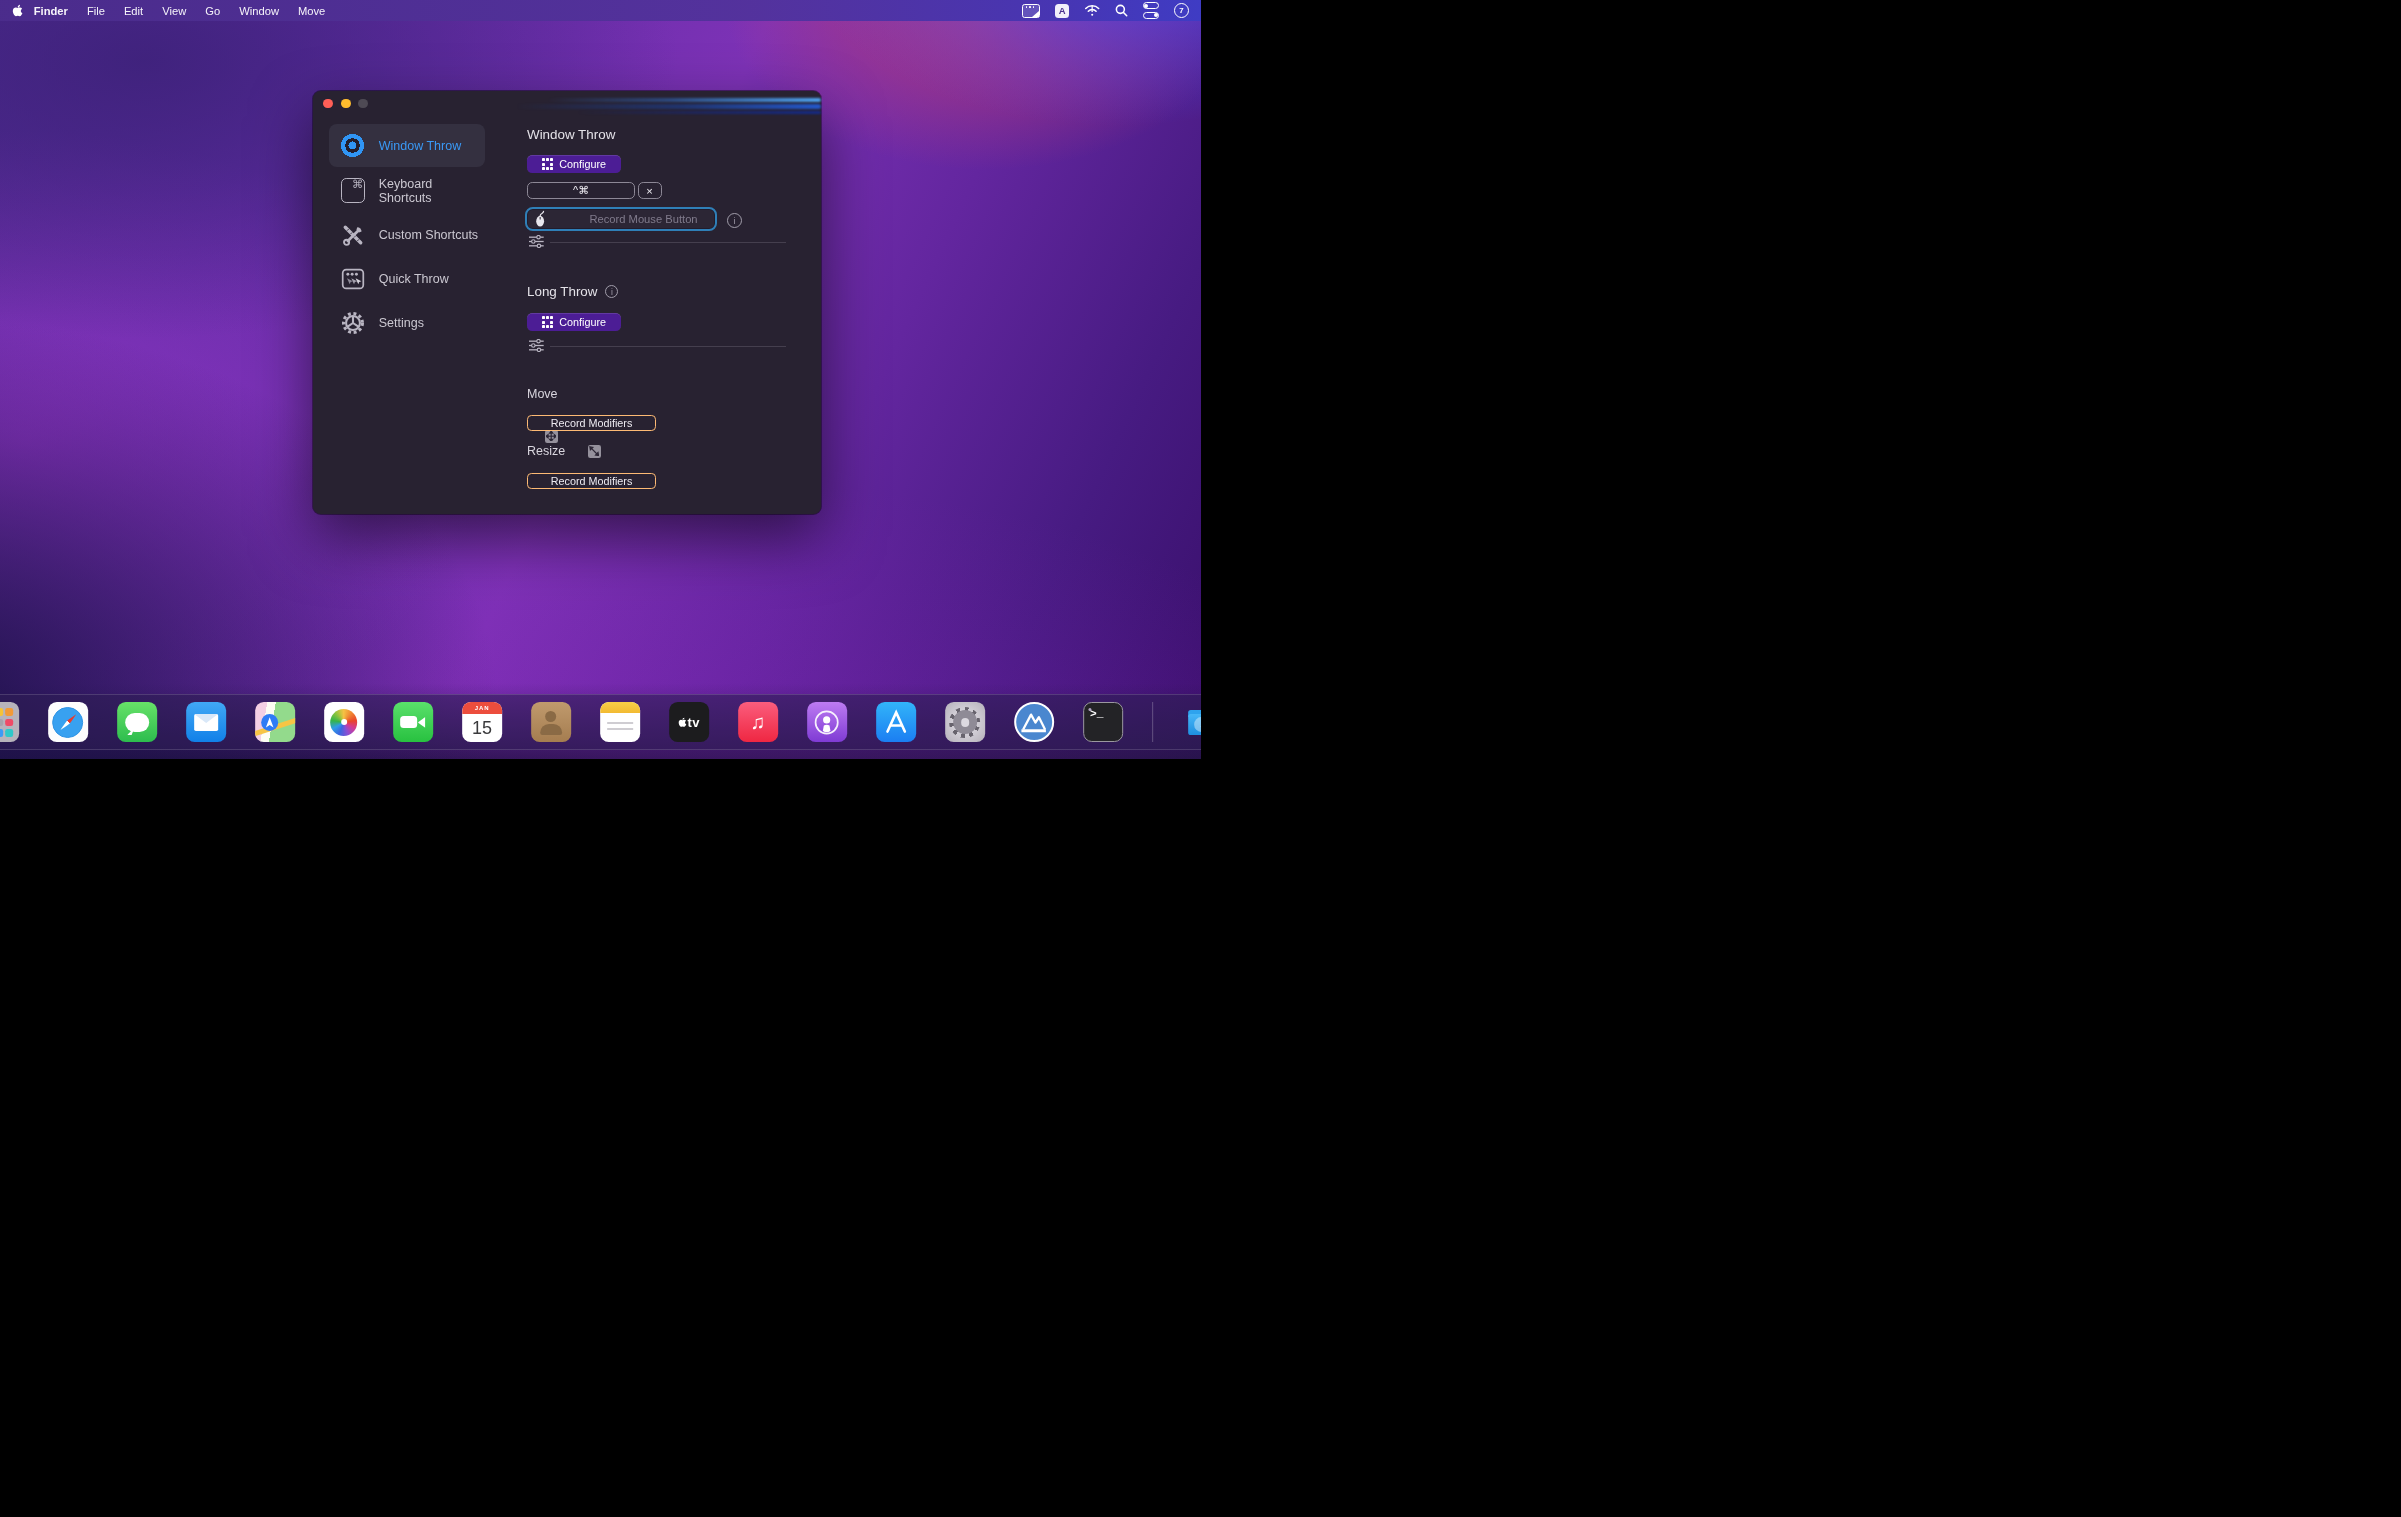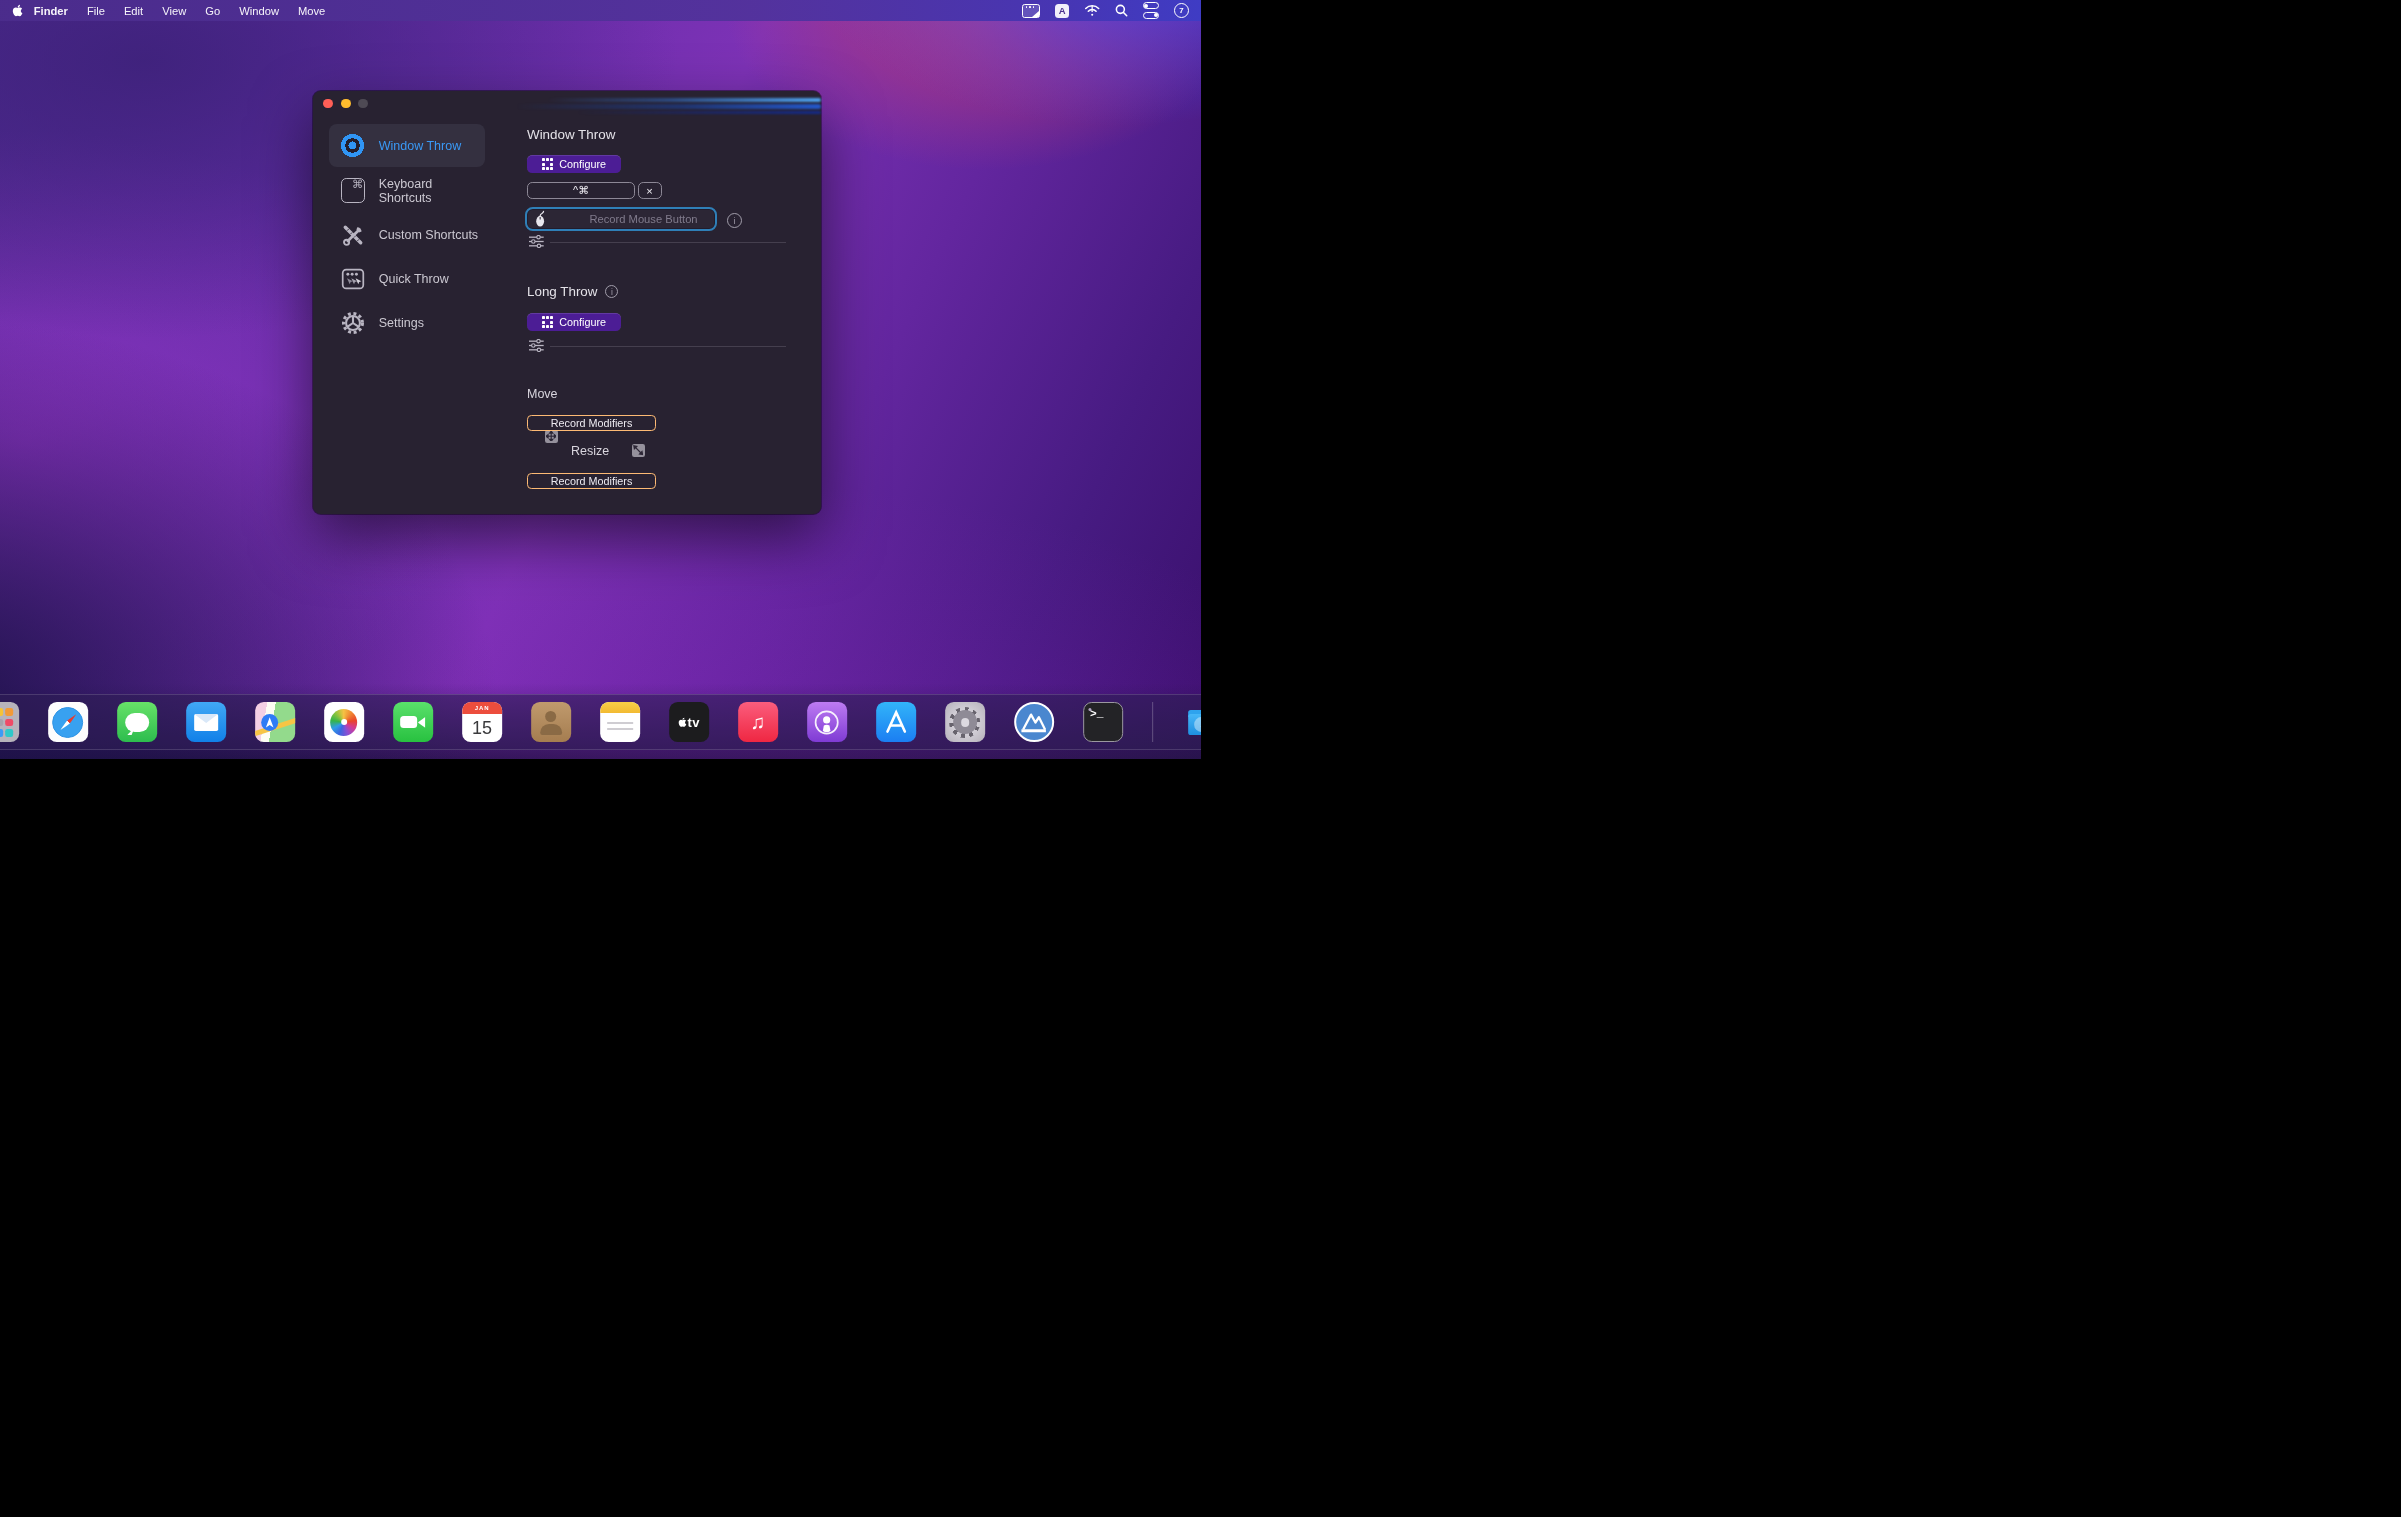--- a/index.html
+++ b/index.html
@@ -390,21 +390,21 @@
             <line x1="1.5" y1="6" x2="10.5" y2="6"></line>
           <path d="M6 0 l1.8 2.4 h-3.6 z"></path>
             <path d="M6 12 l1.8 -2.4 h-3.6 z"></path>
           <path d="M0 6 l2.4 -1.8 v3.6 z"></path>
             <path d="M12 6 l-2.4 -1.8 v3.6 z"></path>
         </svg>
       </span>
     </div>
     <button class="abs recbtn" style="left:214px;top:324px;">Record Modifiers</button>
 
-    <div class="abs" style="left:214px;top:353px;display:flex;gap:22.4px;margin-left:44px;">
+    <div class="abs" style="left:214px;top:353px;display:flex;align-items:center;gap:22.4px;">
       <span class="lbl">Resize</span>
       <span class="sqico">
         <svg width="10.4" height="10.4" viewBox="0 0 12 12" stroke="#2c2635" stroke-width="1.4" fill="#2c2635">
           <line x1="2.5" y1="2.5" x2="9.5" y2="9.5"></line>
           <path d="M1 1 l3.4 .6 -2.8 2.8 z"></path>
             <path d="M11 11 l-3.4 -.6 2.8 -2.8 z"></path>
         </svg>
       </span>
     </div>
     <button class="abs recbtn" style="left:214px;top:382px;">Record Modifiers</button>

